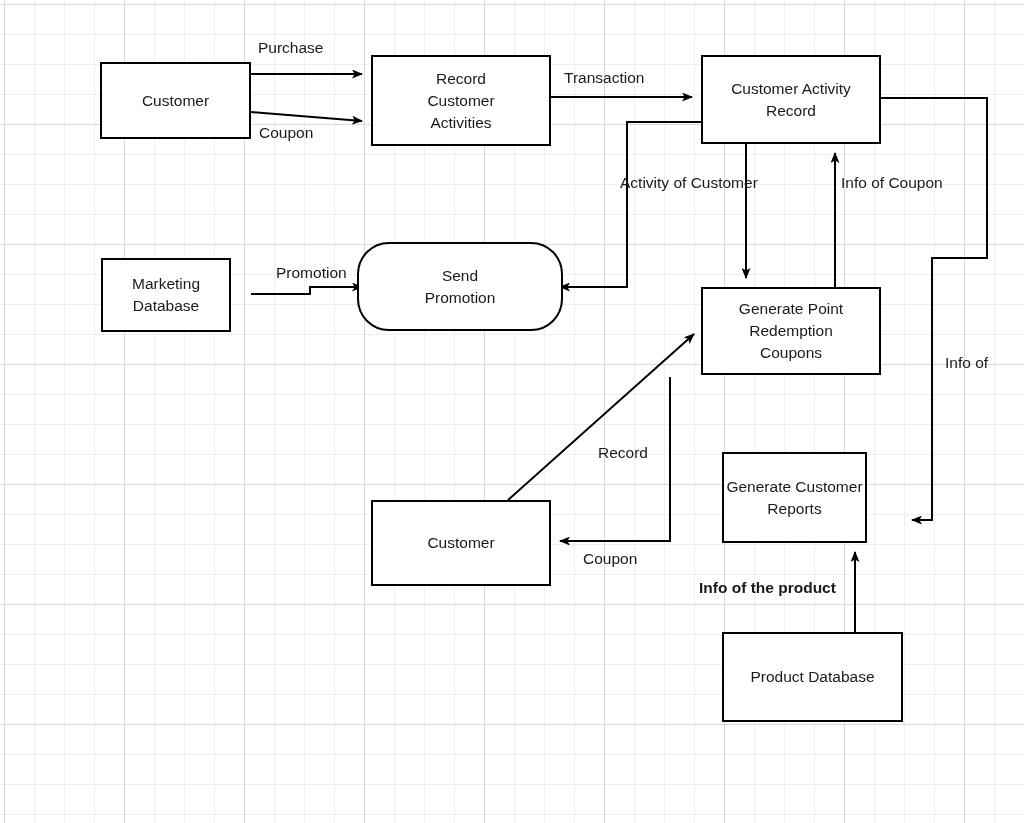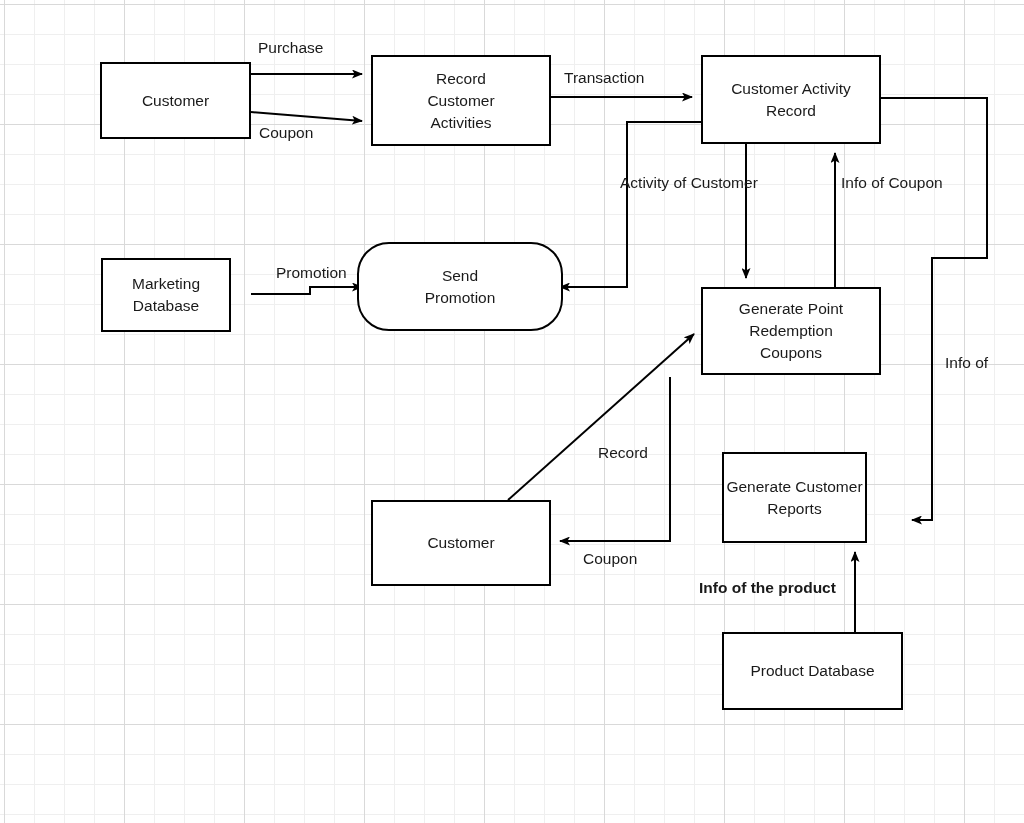--- a/index.html
+++ b/index.html
@@ -116,21 +116,21 @@
 
   <div class="node" style="left:701px; top:287px; width:180px; height:88px;">Generate Point
 Redemption
 Coupons</div>
 
   <div class="node" style="left:371px; top:500px; width:180px; height:86px;">Customer</div>
 
   <div class="node" style="left:722px; top:452px; width:145px; height:91px;">Generate Customer
 Reports</div>
 
-  <div class="node" style="left:722px; top:632px; width:181px; height:78px;">Product Database</div>
+  <div class="node" style="left:722px; top:632px; width:181px; height:90px;">Product Database</div>
 
   <div class="edge-label" style="left:258px; top:39px;">Purchase</div>
 
   <div class="edge-label" style="left:259px; top:124px;">Coupon</div>
 
   <div class="edge-label" style="left:564px; top:69px;">Transaction</div>
 
   <div class="edge-label" style="left:576px; top:174px;margin-left:44px;">Activity of Customer</div>
 
   <div class="edge-label" style="left:841px; top:174px;">Info of Coupon</div>

